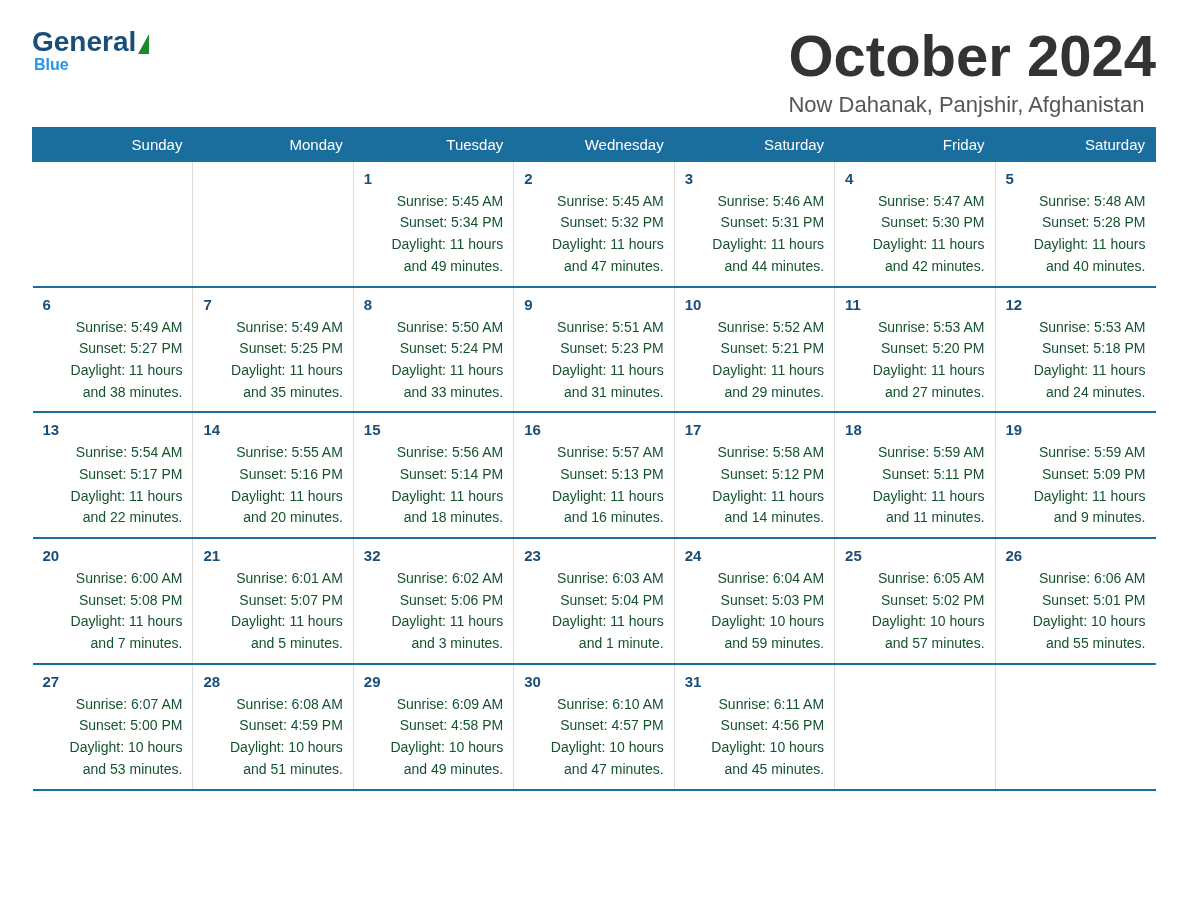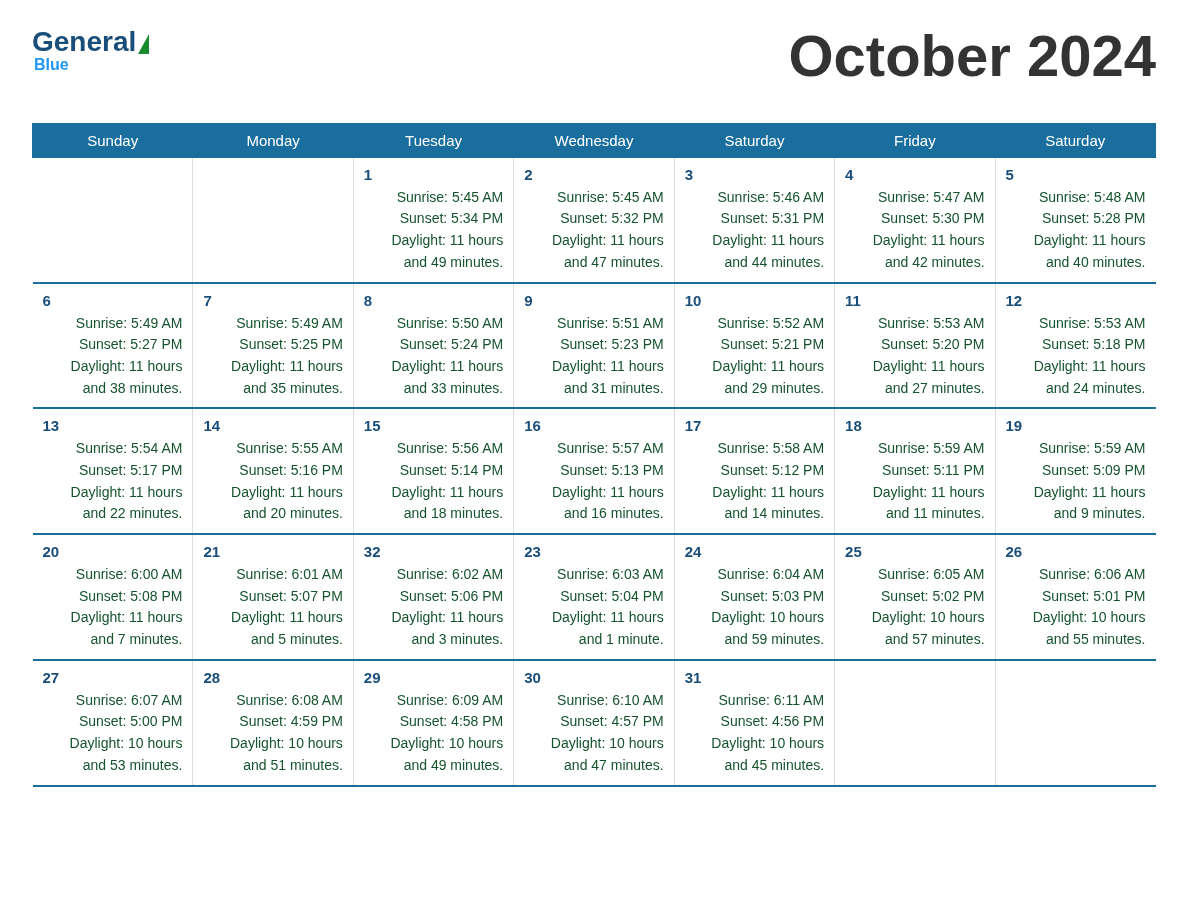--- a/index.html
+++ b/index.html
@@ -8,21 +8,21 @@
       background: #fff;
       color: #333;
       padding: 24px 32px;
       width: 1188px;
       min-height: 918px;
     }
     .header-row {
       display: flex;
       justify-content: space-between;
       align-items: flex-start;
-      margin-bottom: 35px;
+      margin-bottom: 9px;
     }
     .logo {
       display: flex;
       flex-direction: column;
       align-items: flex-start;
       margin-top: 4px;
     }
     .logo-general {
       font-size: 28px;
       font-weight: bold;
@@ -65,21 +65,21 @@
       table-layout: fixed;
     }
     thead tr {
       background-color: #1a6e9e;
     }
     thead th {
       color: #fff;
       font-size: 15px;
       font-weight: normal;
       padding: 8px 10px;
-      text-align: center;
+      text-align: right;
       border: 1px solid #1a6e9e;
     }
     tbody tr {
       border-bottom: 2px solid #1a6e9e;
     }
     tbody td {
       vertical-align: top;
       padding: 8px 10px;
       font-size: 13px;
       color: #333;
@@ -112,20 +112,21 @@
 <div class="header-row">
   <div class="logo">
     <div class="logo-general">
       <span>General</span>
       <span class="logo-triangle"></span>
     </div>
     <div class="logo-blue">Blue</div>
   </div>
   <div class="title-block">
     <div class="month-title">October 2024</div>
+    <div class="location-subtitle">Now Dahanak, Panjshir, Afghanistan</div>
   </div>
 </div>
 
 <table>
   <thead>
     <tr>
       <th>Sunday</th>
       <th>Monday</th>
       <th>Tuesday</th>
       <th>Wednesday</th>

